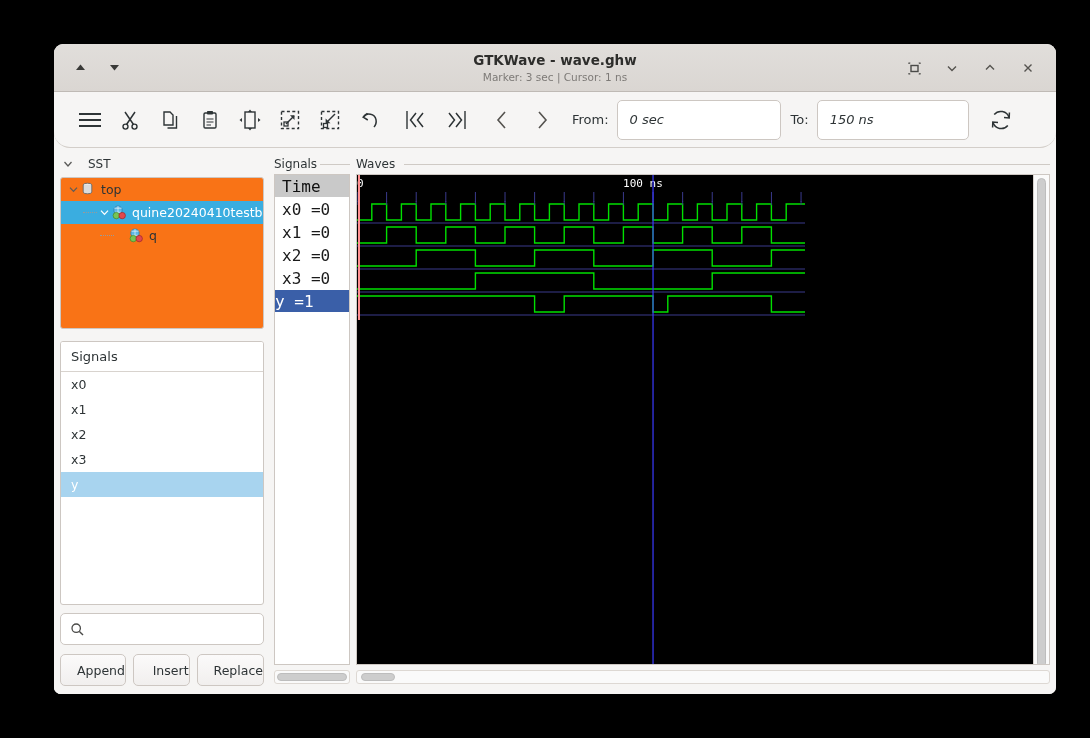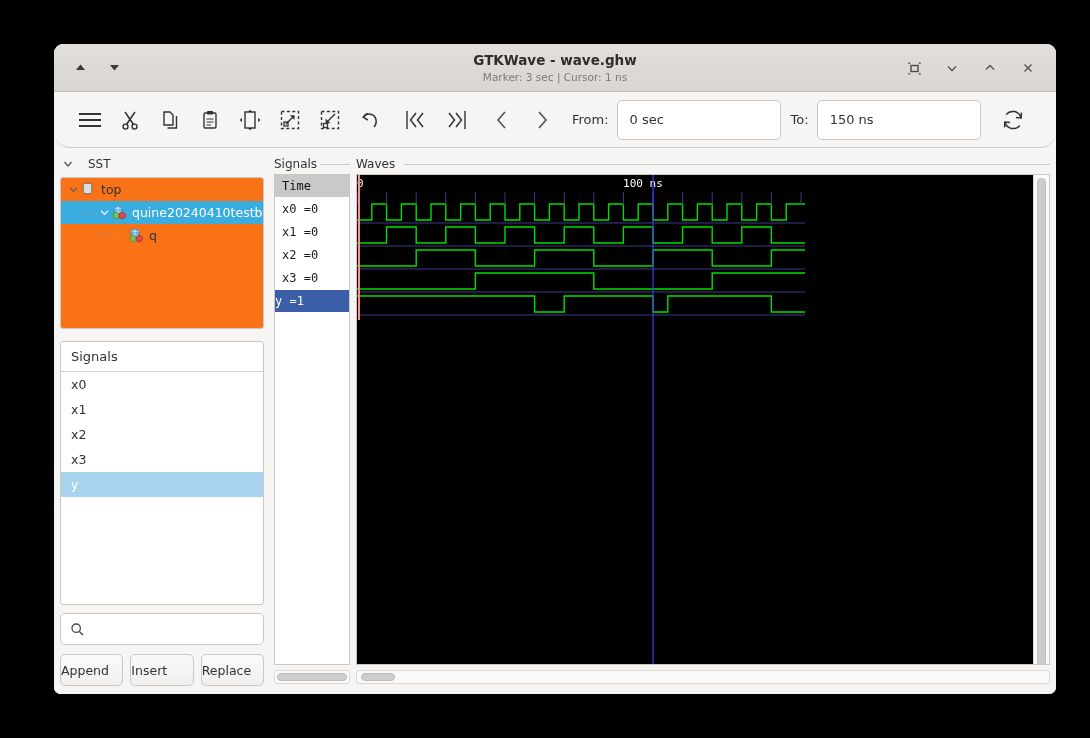--- a/index.html
+++ b/index.html
@@ -70,24 +70,24 @@
   }
   .tool.sep-after { margin-right: 6px; }
   .tb-label {
     font-size: 13px; color: #2e3436; margin: 0 8px 0 10px;
     font-weight: normal; white-space: nowrap;
   }
   .tb-input {
     height: 40px; border: 1px solid #cdc7c2; background: #ffffff;
     border-radius: 5px; padding: 0 12px;
     display: flex; align-items: center;
-    font-size: 13px; color: #2e3436;
+    font-size: 13px; color: #2e3436; font-style: italic;
   }
   #from-input { width: 164px; }
-  #to-input { width: 164px; }
+  #to-input { width: 152px; }
 
   
   #body { flex: 1; display: flex; min-height: 0; background: #f6f5f4; }
 
   
   #leftcol {
     width: 210px; flex: none;
     display: flex; flex-direction: column;
     padding: 6px 0 8px 6px;
     background: #f6f5f4;
@@ -139,22 +139,22 @@
   .search-box {
     margin-top: 8px; height: 32px;
     border: 1px solid #cdc7c2; background: #ffffff; border-radius: 5px;
     display: flex; align-items: center; padding-left: 9px;
   }
   .btn-row { margin-top: 9px; display: flex; gap: 7px; }
   .btn {
     flex: 1; height: 32px;
     border: 1px solid #cdc7c2; border-radius: 5px;
     background: linear-gradient(180deg,#fbfafa,#f1efee);
-    display: flex; align-items: center; justify-content: flex-start;
-    font-size: 12.5px; color: #2e3436; cursor: default;
+    display: flex; align-items: center; justify-content: flex-end;
+    font-size: 12.5px; color: #2e3436; cursor: default; padding-left: 16px;
   }
 
   
   #splitter {
     width: 10px; flex:none;
     display: flex; align-items: flex-end; justify-content: center;
     padding-bottom: 8px;
   }
   #splitter .grip { width: 4px; height: 34px; }
 
@@ -172,21 +172,21 @@
     position:absolute; left: 46px; right: 0; top: 10px; height:1px; background:#cfcac5;
   }
   .pane-head.wide .rule { left: 48px; }
   .names-body {
     border: 1px solid #cdc7c2; background: #ffffff;
     flex: 1; min-height: 0; overflow: hidden;
   }
   .nrow {
     height: 23px; display: flex; align-items: center;
     font-family: "DejaVu Sans Mono", "Liberation Mono", monospace;
-    font-size: 12px; color: #1a1a1a; padding-left: 7px;
+    font-size: 16px; color: #1a1a1a; padding-left: 7px;
     border-bottom: 1px solid #ffffff;
   }
   .nrow.time { background: #c9c9c9; color:#111; font-weight: normal; }
   .nrow.sel { background: #3a5fa8; color: #ffffff; justify-content:flex-start; padding-left:0;}
 
   #waves-pane { flex: 1; display: flex; flex-direction: column; min-width: 0; margin-left: 6px;}
   .waves-body {
     flex: 1; min-height: 0;
     display: flex;
     background: #000000;

